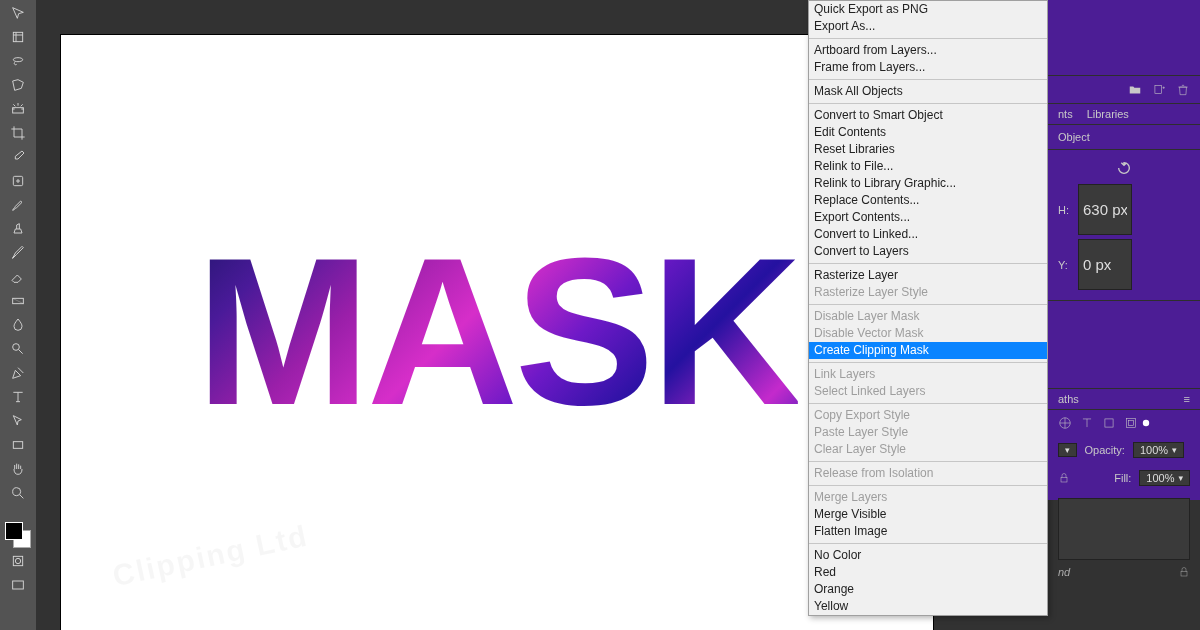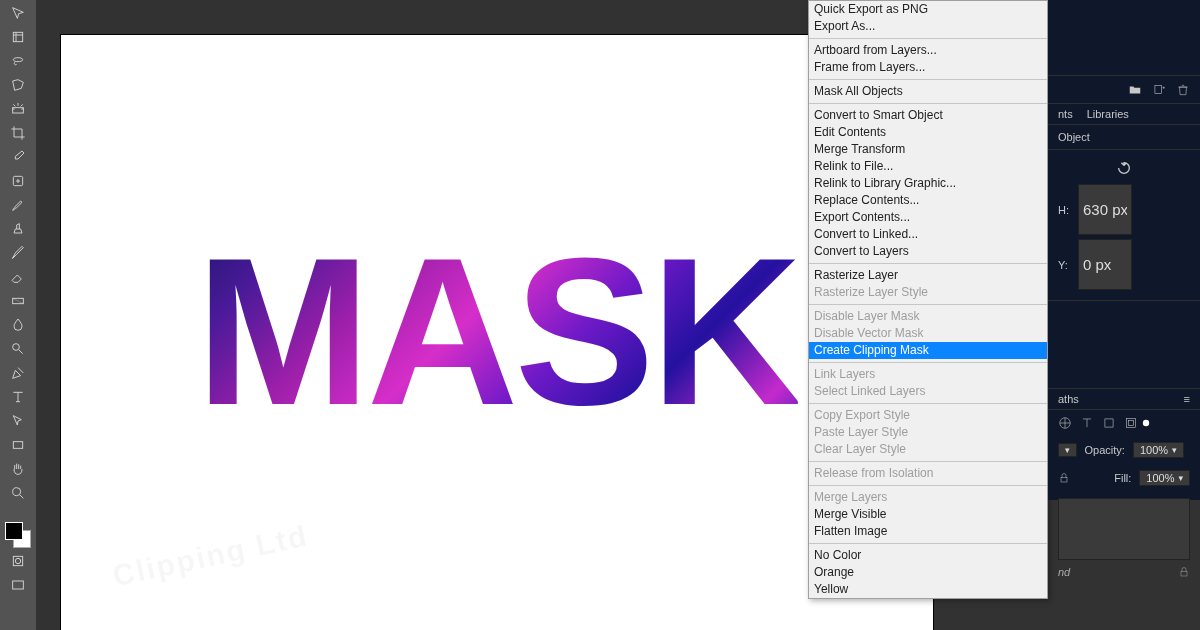--- a/index.html
+++ b/index.html
@@ -21,21 +21,21 @@
   .watermark { position:absolute; left:50px; bottom:80px; transform:rotate(-12deg); font-size:30px; color:rgba(0,0,0,0.035); font-weight:700; letter-spacing:2px; }
 
   
   .context-menu { position:absolute; left:808px; top:0; width:240px; background:#f0f0f0; border:1px solid #a0a0a0; font-size:12px; color:#222; box-shadow: 2px 2px 6px rgba(0,0,0,0.3); }
   .menu-item { padding:1px 5px; line-height:15px; cursor:default; white-space:nowrap; }
   .menu-item.disabled { color:#9e9e9e; }
   .menu-item.highlight { background:#0a84ff; color:#fff; }
   .menu-sep { height:1px; background:#c6c6c6; margin:3px 0; }
 
   
-  .right-col { position:absolute; right:0; top:0; width:152px; height:500px; background:#0f172a; color:#c8c8c8; font-size:11px; }
+  .right-col { position:absolute; right:0; top:0; width:152px; height:500px; background:#4c1d95; color:#c8c8c8; font-size:11px; }
   .panel-strip { display:flex; justify-content:flex-end; gap:10px; padding:6px 10px; border-bottom:1px solid #2e2e2e; height:28px; align-items:center; }
   .panel-strip .ic { width:14px; height:14px; fill:#c8c8c8; }
   .panel-tabs { display:flex; gap:14px; padding:4px 10px; border-bottom:1px solid #2e2e2e; }
   .panel-sec { padding:6px 10px; border-bottom:1px solid #2e2e2e; }
   .prop-row { display:flex; align-items:center; gap:6px; margin-bottom:4px; }
   .prop-row input { width:54px; background:#3a3a3a; border:1px solid #222; color:#ddd; font-size:15px; padding:16px 4px; }
   .small-label { width:14px; color:#c8c8c8; }
   .revert { display:block; margin:4px auto 8px; }
   .pal-row { display:flex; align-items:center; gap:8px; padding:6px 10px; }
   .pill { background:#3a3a3a; border:1px solid #222; color:#ddd; font-size:11px; padding:1px 6px; display:inline-flex; align-items:center; gap:4px; }
@@ -185,21 +185,21 @@
     <div class="menu-item">Quick Export as PNG</div>
     <div class="menu-item">Export As...</div>
     <div class="menu-sep"></div>
     <div class="menu-item">Artboard from Layers...</div>
     <div class="menu-item">Frame from Layers...</div>
     <div class="menu-sep"></div>
     <div class="menu-item">Mask All Objects</div>
     <div class="menu-sep"></div>
     <div class="menu-item">Convert to Smart Object</div>
     <div class="menu-item">Edit Contents</div>
-    <div class="menu-item">Merge Transform</div>
+    <div class="menu-item">Reset Libraries</div>
     <div class="menu-item">Relink to File...</div>
     <div class="menu-item">Relink to Library Graphic...</div>
     <div class="menu-item">Replace Contents...</div>
     <div class="menu-item">Export Contents...</div>
     <div class="menu-item">Convert to Linked...</div>
     <div class="menu-item">Convert to Layers</div>
     <div class="menu-sep"></div>
     <div class="menu-item">Rasterize Layer</div>
     <div class="menu-item disabled">Rasterize Layer Style</div>
     <div class="menu-sep"></div>
@@ -214,20 +214,21 @@
     <div class="menu-item disabled">Paste Layer Style</div>
     <div class="menu-item disabled">Clear Layer Style</div>
     <div class="menu-sep"></div>
     <div class="menu-item disabled">Release from Isolation</div>
     <div class="menu-sep"></div>
     <div class="menu-item disabled">Merge Layers</div>
     <div class="menu-item">Merge Visible</div>
     <div class="menu-item">Flatten Image</div>
     <div class="menu-sep"></div>
     <div class="menu-item">No Color</div>
+    <div class="menu-item">Red</div>
     <div class="menu-item">Orange</div>
     <div class="menu-item">Yellow</div>
   </div>
 
 <div class="right-col">
   <div style="height:76px;border-bottom:1px solid #2e2e2e"></div>
   <div class="panel-strip">
     <svg class="ic" viewBox="0 0 24 24">
         <path fill="#c8c8c8" d="M3 6h6l2 2h10v10H3z"></path>
       </svg>

